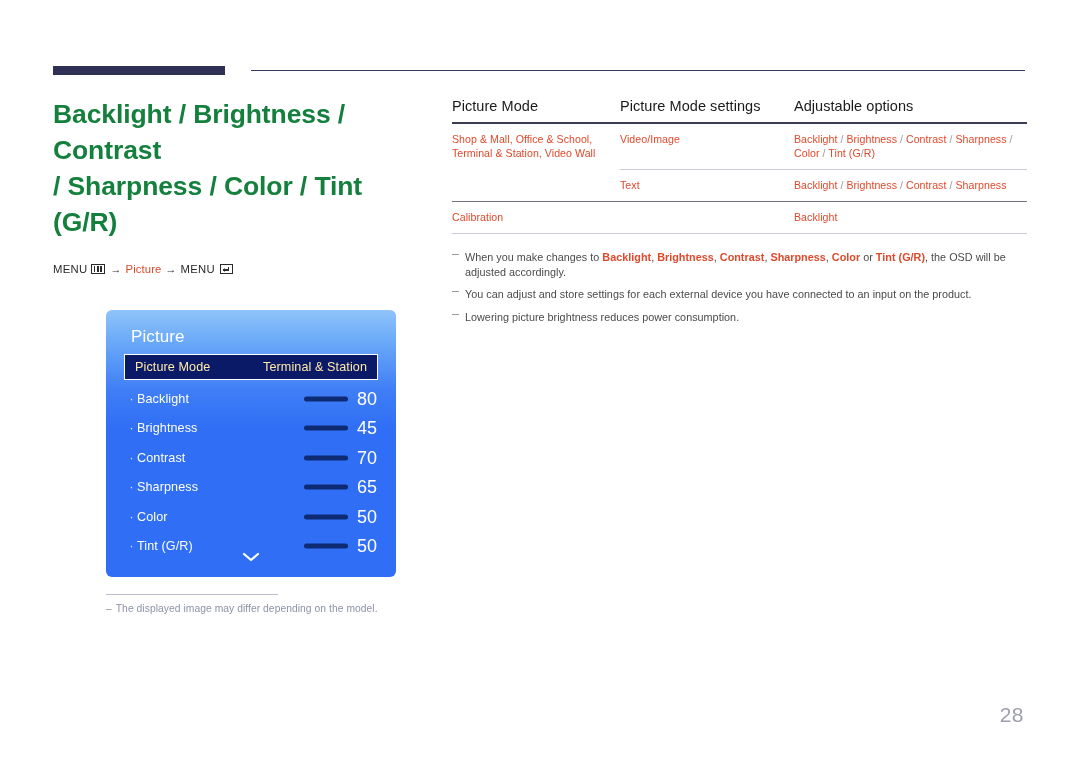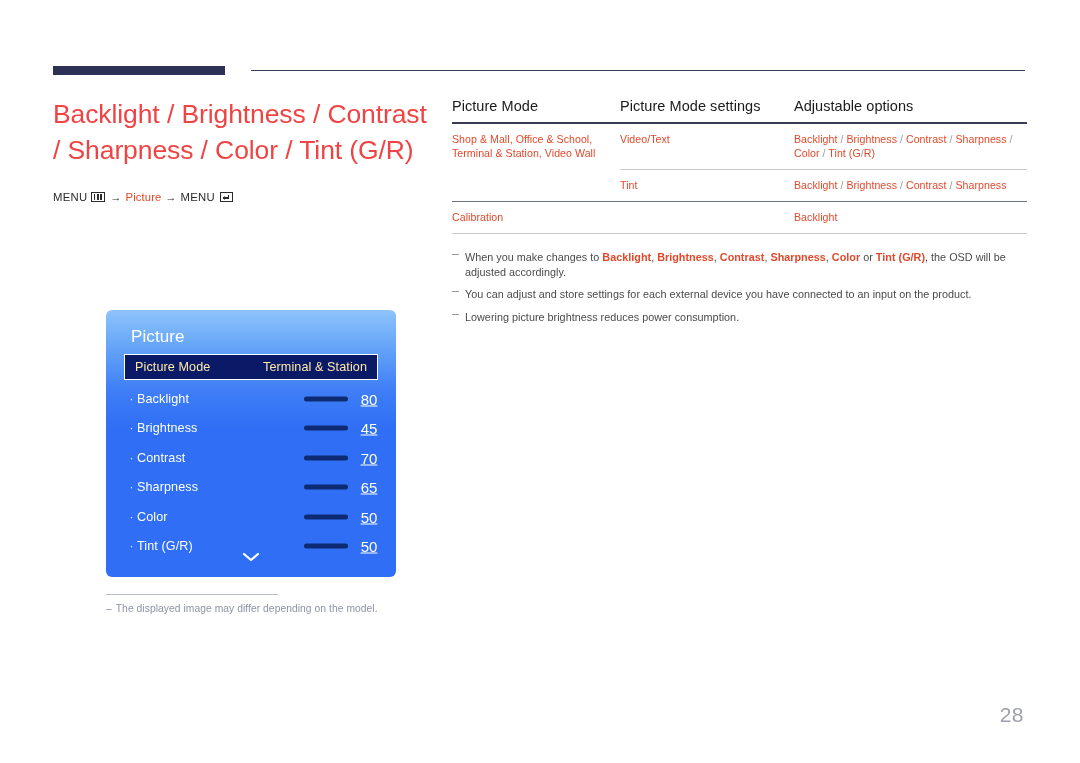--- a/index.html
+++ b/index.html
@@ -48,22 +48,22 @@
   .left-col {
     position: absolute;
     left: 53px;
     top: 96px;
     width: 380px;
   }
 
   .page-title {
     font-size: 26.5px;
     line-height: 36px;
-    color: #ef4444;
-    font-weight: 400;
+    color: #15803d;
+    font-weight: 700;
     letter-spacing: -0.1px;
     white-space: pre-line;
   }
 
   .menu-path {
     margin-top: 22px;
     font-size: 11.3px;
     color: #2b2b2b;
     letter-spacing: 0.1px;
     display: flex;
@@ -217,24 +217,23 @@
     height: 100%;
     background: #8ceddb;
     border-radius: 3px;
   }
   .osd-row .num {
     position: absolute;
     left: 233px;
     top: 50%;
     transform: translateY(-50%);
     color: #ffffff;
-    font-size: 15px;
+    font-size: 18px;
     width: 24px;
-    text-align: center;
-    text-decoration: underline;
+    text-align: left;
   }
 
   .osd-chevron {
     position: absolute;
     left: 0;
     right: 0;
     bottom: 10px;
     text-align: center;
     height: 18px;
   }
@@ -457,26 +456,26 @@
       <thead>
         <tr>
           <th>Picture Mode</th>
           <th>Picture Mode settings</th>
           <th>Adjustable options</th>
         </tr>
       </thead>
       <tbody>
         <tr class="row-video">
           <td>Shop &amp; Mall, Office &amp; School, Terminal &amp; Station, Video Wall</td>
-          <td>Video/Text</td>
+          <td>Video/Image</td>
           <td>Backlight <span class="sep-gray">/</span> Brightness <span class="sep-gray">/</span> Contrast <span class="sep-gray">/</span> Sharpness <span class="sep-gray">/</span> Color <span class="sep-gray">/</span> Tint (G<span class="sep-gray">/</span>R)</td>
         </tr>
         <tr class="row-text">
           <td></td>
-          <td class="sep-inner">Tint</td>
+          <td class="sep-inner">Text</td>
           <td class="sep-inner">Backlight <span class="sep-gray">/</span> Brightness <span class="sep-gray">/</span> Contrast <span class="sep-gray">/</span> Sharpness</td>
         </tr>
         <tr class="row-calib">
           <td>Calibration</td>
           <td></td>
           <td>Backlight</td>
         </tr>
         <tr class="row-end">
           <td></td>
             <td></td>

